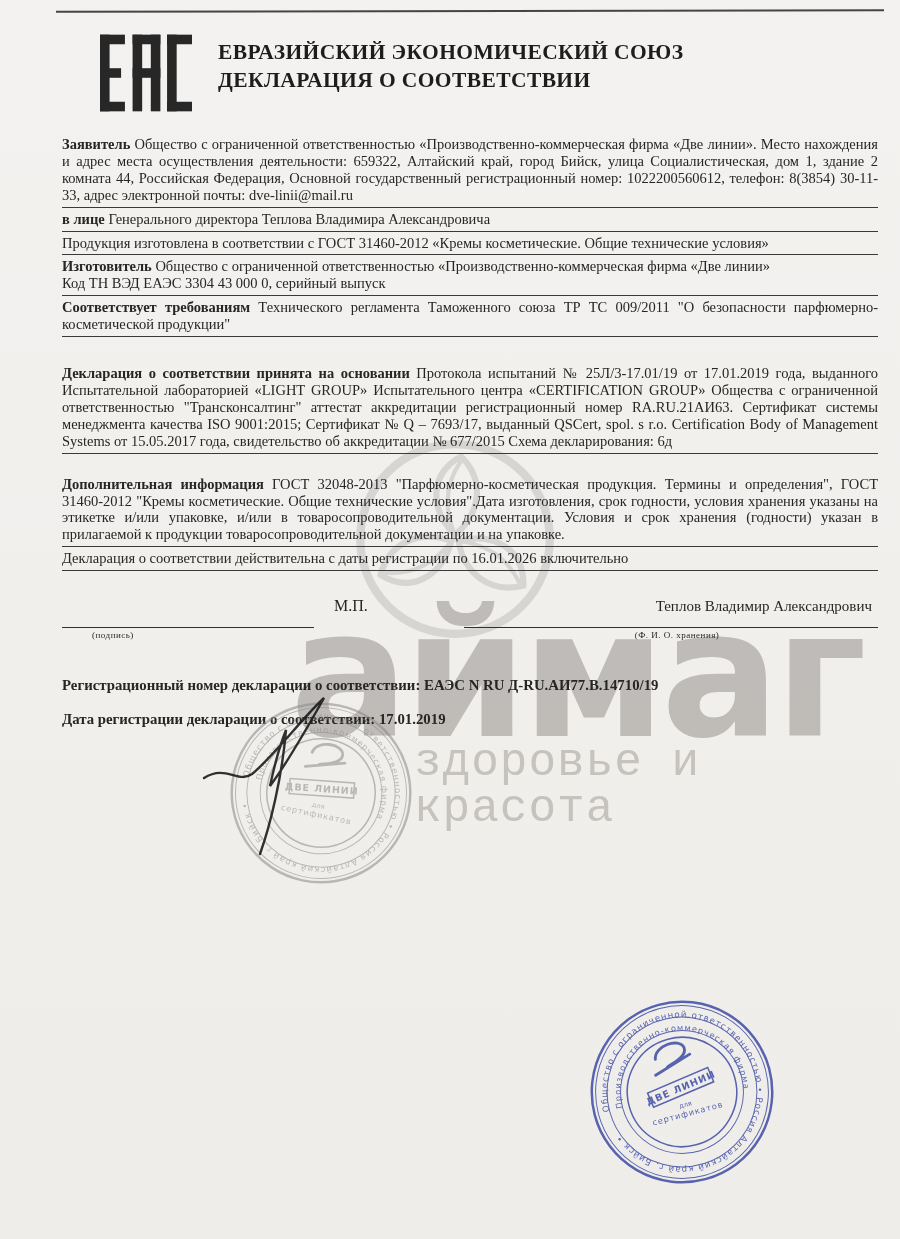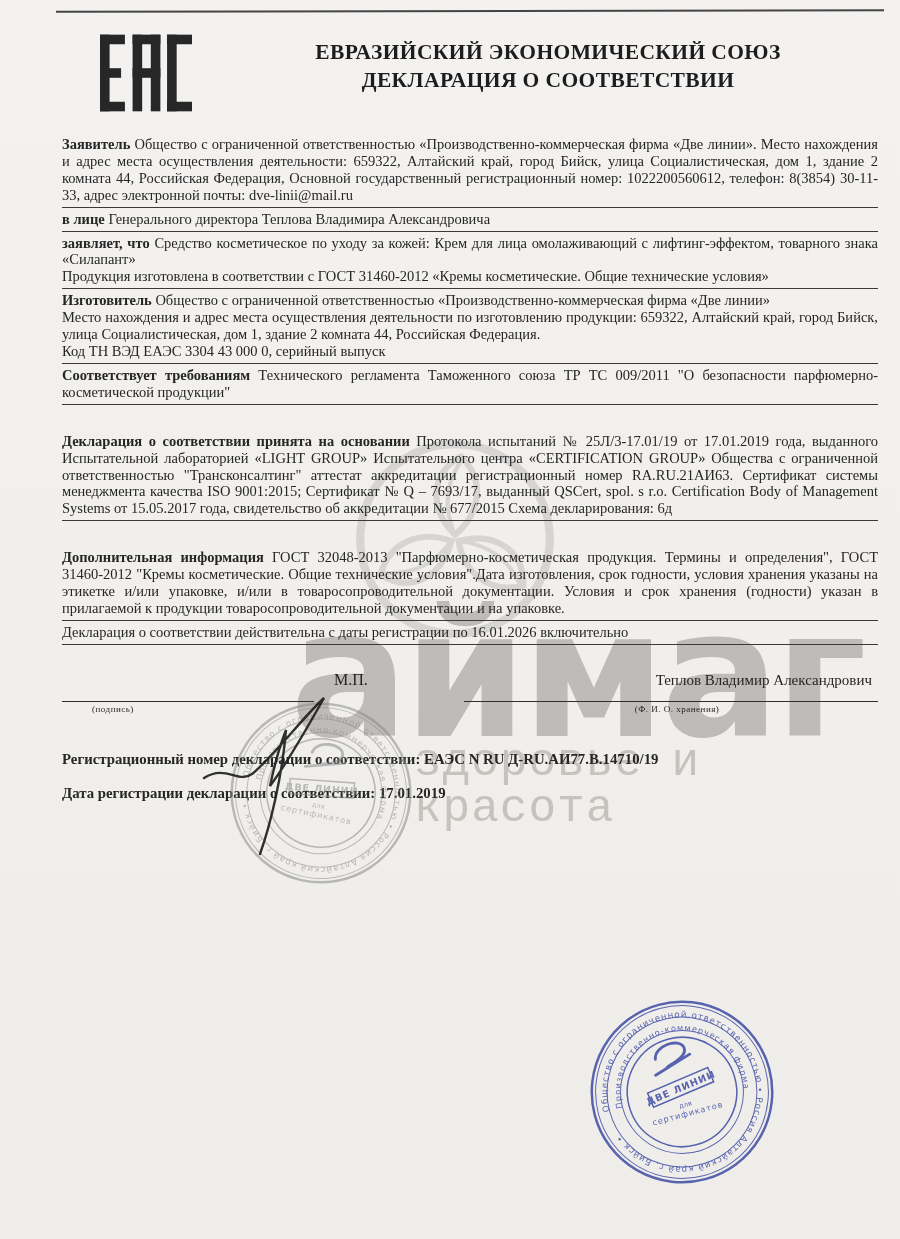--- a/index.html
+++ b/index.html
@@ -17,29 +17,29 @@
     font-weight:bold;font-size:176px;line-height:1;letter-spacing:-5px;color:#b6b3af;opacity:.85;
   }
   .wm-tagline{
     position:absolute;left:414px;top:740px;font-family:Liberation Mono, monospace;
     font-size:46px;line-height:1;color:#c2bfba;opacity:.9;letter-spacing:1px;
   }
   
   .content{position:absolute;left:62px;top:0;width:816px;z-index:2;}
   .doc-header{display:flex;align-items:flex-start;margin-top:28px;}
   .eac{flex:0 0 auto;margin-left:38px;margin-top:6px;}
-  .title-wrap{flex:1 1 auto;text-align:center;padding-left:26px;margin-top:10px;}
+  .title-wrap{flex:1 1 auto;padding-left:26px;margin-top:10px;}
   .title-line{font-weight:bold;font-size:21.5px;line-height:28px;letter-spacing:.4px;color:#1d1d1d;}
   .sec{margin:0;}
   .sec p{margin:0;text-align:justify;font-size:14.5px;line-height:16.9px;}
   .sec b{font-weight:bold;}
   .rule{border-bottom:1.6px solid #3a3a3a;padding-bottom:3px;margin-bottom:3px;}
   .first-sec{margin-top:24px;}
   .gap-sm{margin-top:28px;}
-  .gap-lg{margin-top:28px;font-family:Liberation Serif, serif;}
+  .gap-lg{margin-top:22px;font-family:Liberation Serif, serif;}
   .validity p{font-weight:normal;}
   
   .sig-block{position:relative;height:86px;margin-top:12px;}
   .sig-mp{position:absolute;left:272px;top:14px;font-size:16px;text-align:center;}
   .sig-line-left{position:absolute;left:0;top:44px;width:252px;border-top:1.7px solid #2f2f2f;}
   .sig-cap-left{position:absolute;left:30px;top:47px;width:190px;font-size:9px;letter-spacing:.5px;}
   .sig-name{position:absolute;left:420px;right:6px;top:15px;text-align:right;font-size:15px;}
   .sig-line-right{position:absolute;left:402px;right:0;top:44px;border-top:1.7px solid #2f2f2f;}
   .sig-cap-right{position:absolute;left:420px;right:6px;top:47px;text-align:center;font-size:9px;letter-spacing:.5px;}
   .reg-line{font-size:14.8px;font-weight:bold;margin-top:8px;}
@@ -107,29 +107,26 @@
       <p><b>Заявитель</b>
       <span>Общество с ограниченной ответственностью «Производственно-коммерческая фирма «Две линии». Место нахождения и адрес места осуществления деятельности: 659322, Алтайский край, город Бийск, улица Социалистическая, дом 1, здание 2 комната 44, Российская Федерация, Основной государственный регистрационный номер: 1022200560612, телефон: 8(3854) 30-11-33, адрес электронной почты: dve-linii@mail.ru</span></p>
     </div>
 
     <div class="sec rule">
       <p><b>в лице</b>
       <span>Генерального директора Теплова Владимира Александровича</span></p>
     </div>
 
     <div class="sec rule">
-      <p><b>заявляет, что</b>
-      <span>Средство косметическое по уходу за кожей: Крем для лица омолаживающий с лифтинг-эффектом, товарного знака «Силапант»</span></p>
       <p><span>Продукция изготовлена в соответствии с ГОСТ 31460-2012 «Кремы косметические. Общие технические условия»</span></p>
     </div>
 
     <div class="sec rule">
       <p><b>Изготовитель</b>
       <span>Общество с ограниченной ответственностью «Производственно-коммерческая фирма «Две линии»</span></p>
-      <p><span>Место нахождения и адрес места осуществления деятельности по изготовлению продукции: 659322, Алтайский край, город Бийск, улица Социалистическая, дом 1, здание 2 комната 44, Российская Федерация.</span></p>
       <p><span>Код ТН ВЭД ЕАЭС 3304 43 000 0, серийный выпуск</span></p>
     </div>
 
     <div class="sec rule">
       <p><b>Соответствует требованиям</b>
       <span>Технического регламента Таможенного союза ТР ТС 009/2011 "О безопасности парфюмерно-косметической продукции"</span></p>
     </div>
 
     <div class="sec rule gap-sm">
       <p><b>Декларация о соответствии принята на основании</b>

